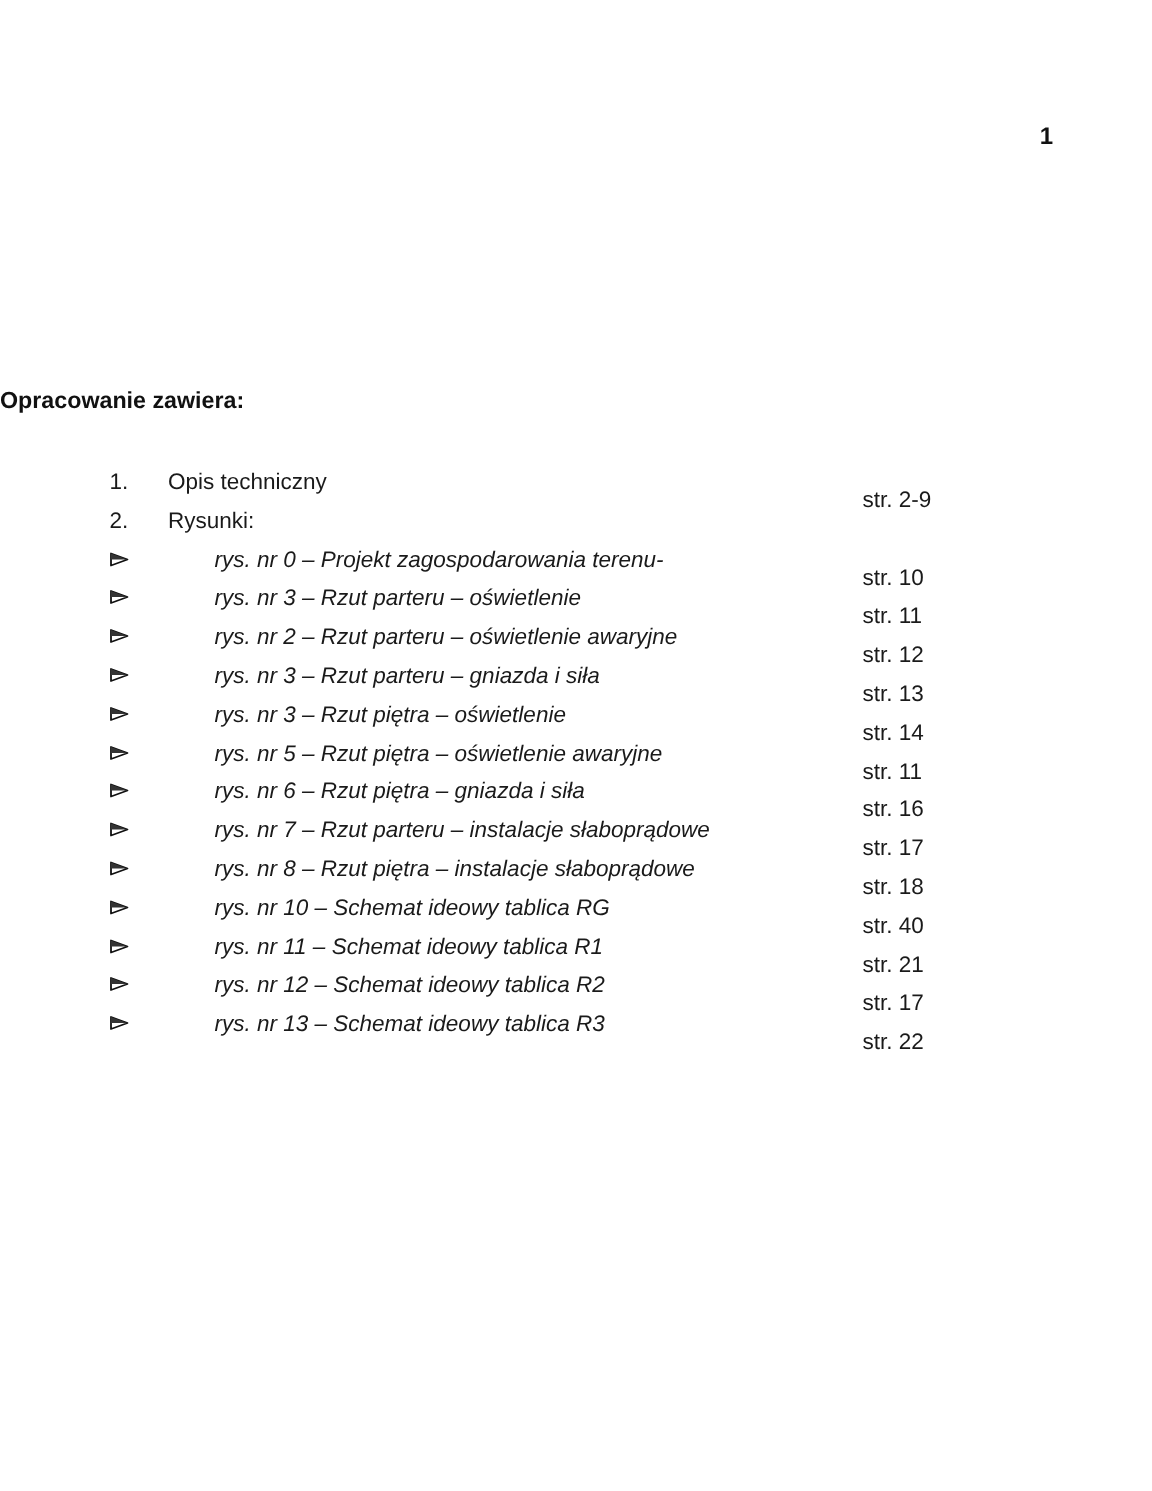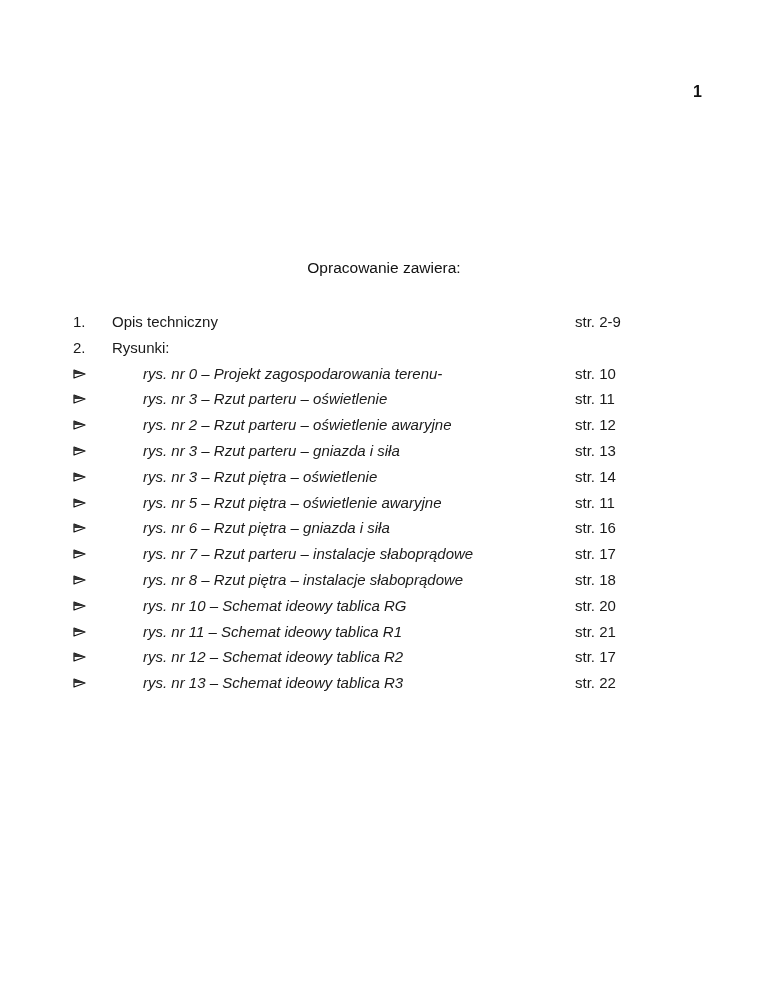--- a/index.html
+++ b/index.html
@@ -18,23 +18,22 @@
     right: 66px;
     font-size: 16px;
     font-weight: bold;
     color: #111;
   }
   .doc-title {
     position: absolute;
     top: 259px;
     left: 0;
     width: 100%;
-    text-align: center;
     font-size: 15.5px;
-    font-weight: normal;
+    font-weight: bold;
     color: #111;
   }
   .toc {
     position: absolute;
     top: 309px;
     left: 73px;
     width: 560px;
   }
   .toc-row {
     position: relative;
@@ -48,21 +47,21 @@
     left: 0;
     top: 0;
     line-height: 25.8px;
   }
   .toc-row .marker svg { display: inline-block; vertical-align: -1px; }
   .toc-row.numbered .label { margin-left: 39px; }
   .toc-row.bullet   .label { margin-left: 70px; font-style: italic; }
   .toc-row .pageref {
     position: absolute;
     left: 502px;
-    top: 0;
+    top: 12px;
     line-height: 25.8px;
   }
 </style>
 </head>
 <body>
 
 <div class="page">
   <div class="page-number">1</div>
   <div class="doc-title">Opracowanie zawiera:</div>
   <div class="toc">
@@ -183,21 +182,21 @@
   </div>
       <div class="toc-row bullet">
     <span class="marker">
       
       <svg class="arrow" width="13" height="12" viewBox="0 0 13 12">
         <path d="M1 2 L12 6 L1 10 Z" fill="none" stroke="#111" stroke-width="1.2" stroke-linejoin="round"></path>
         <path d="M1 2 L12 6 L1 6 Z" fill="#333" stroke="none"></path>
       </svg>
     </span>
     <span class="label">rys. nr 10 – Schemat ideowy tablica RG</span>
-    <span class="pageref">str. 20</span>
+    <span class="pageref">str. 40</span>
   </div>
       <div class="toc-row bullet">
     <span class="marker">
       
       <svg class="arrow" width="13" height="12" viewBox="0 0 13 12">
         <path d="M1 2 L12 6 L1 10 Z" fill="none" stroke="#111" stroke-width="1.2" stroke-linejoin="round"></path>
         <path d="M1 2 L12 6 L1 6 Z" fill="#333" stroke="none"></path>
       </svg>
     </span>
     <span class="label">rys. nr 11 – Schemat ideowy tablica R1</span>

